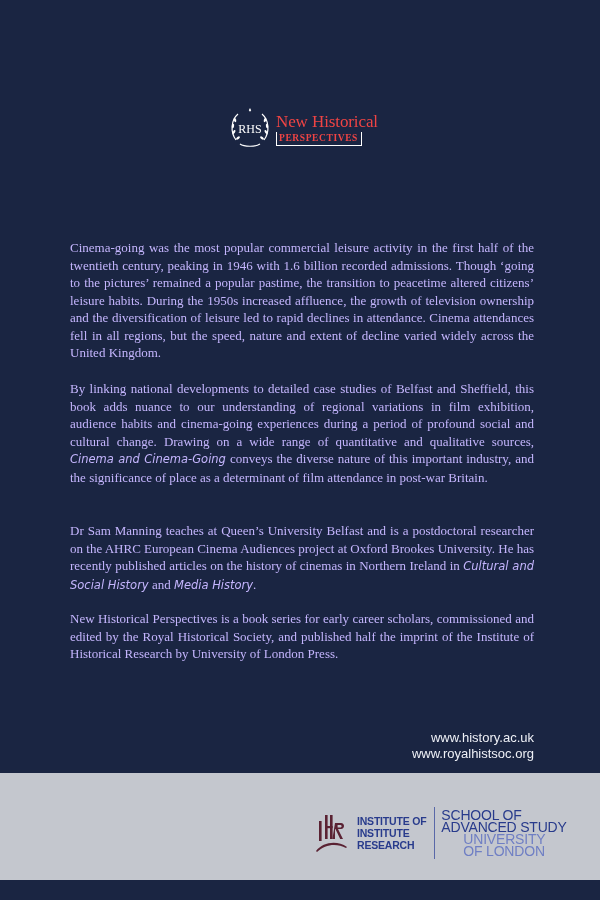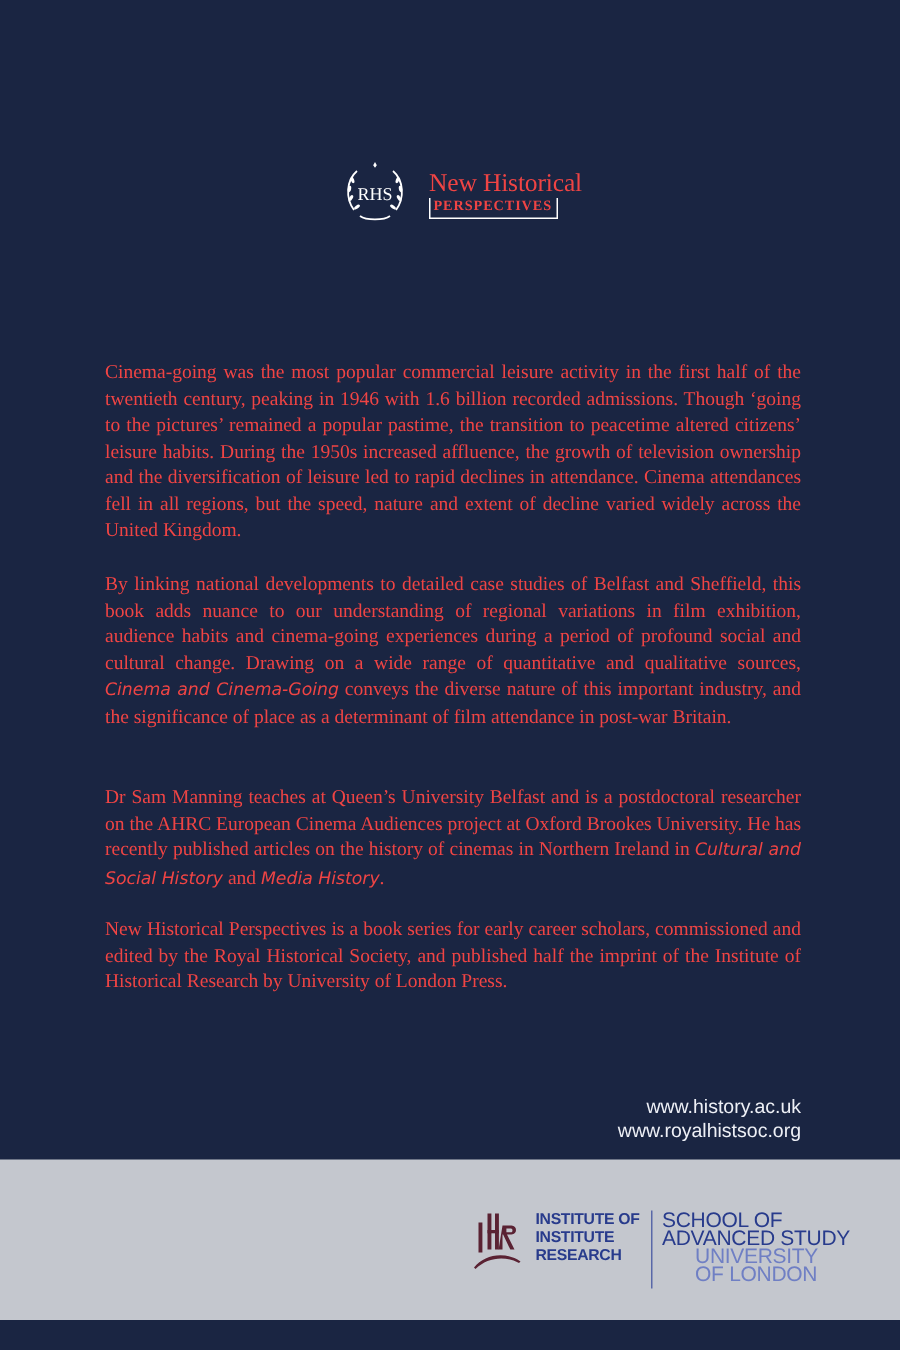--- a/index.html
+++ b/index.html
@@ -6,38 +6,38 @@
     body {
       width: 600px; height: 900px; overflow: hidden;
       background: #1a2542;
       font-family: "DejaVu Serif", "Liberation Serif", serif;
       position: relative;
     }
     .page { position: absolute; inset: 0; background: #1a2542; }
 
     .series-logo {
       position: absolute; left: 228px; top: 106px;
-      display: flex; align-items: center; gap: 14px;
+      display: flex; align-items: center; gap: 4px;
     }
     .rhs-emblem { width: 44px; height: 46px; display: block; }
     .series-text { display: flex; flex-direction: column; color: #ef4444; }
     .series-title {
       font-family: "Liberation Serif", serif; font-size: 17px; line-height: 18px;
       letter-spacing: -0.1px;
     }
     .series-sub {
       font-family: "Liberation Serif", serif; font-weight: bold;
       font-size: 9.5px; letter-spacing: 0.6px; line-height: 11px;
       border: 1px solid #ffffff; border-top: none; border-right-width: 1.5px;
       padding: 1px 3px 1px 2px; margin-top: 1px; align-self: flex-start;
     }
 
     .blurb {
       position: absolute; left: 70px; width: 464px;
-      color: #ef4444;
+      color: #c4b5fd;
       font-family: "Liberation Serif", serif;
       font-size: 13px; line-height: 17.5px;
       text-align: justify; margin: 0;
     }
     .blurb em { font-style: italic; font-family: "DejaVu Sans", sans-serif; font-size: 11.5px; }
     #p1 { top: 239px; }
     #p2 { top: 380px; }
     #p3 { top: 522px; }
     #p4 { top: 610px; }
 
@@ -47,21 +47,21 @@
       font-size: 13px; line-height: 15.5px;
     }
     .links a { color: inherit; text-decoration: none; display: block; }
 
     .footer-band {
       position: absolute; left: 0; top: 773px; width: 600px; height: 107px;
       background: #c4c7ce;
     }
     .ihr-block {
       position: absolute; left: 315px; top: 807px;
-      display: flex; align-items: flex-start;
+      display: flex; align-items: center;
     }
     .ihr-mark { width: 36px; height: 42px; display: block; margin-top: -2px; }
     .ihr-name {
       margin-left: 6px;
       font-family: "Liberation Sans", sans-serif; font-weight: bold;
       font-size: 10.5px; line-height: 12px; color: #283b8c;
       letter-spacing: -0.2px;
     }
     .ihr-divider {
       width: 1px; height: 52px; background: #5968a8; margin: 0 6px 0 8px;

